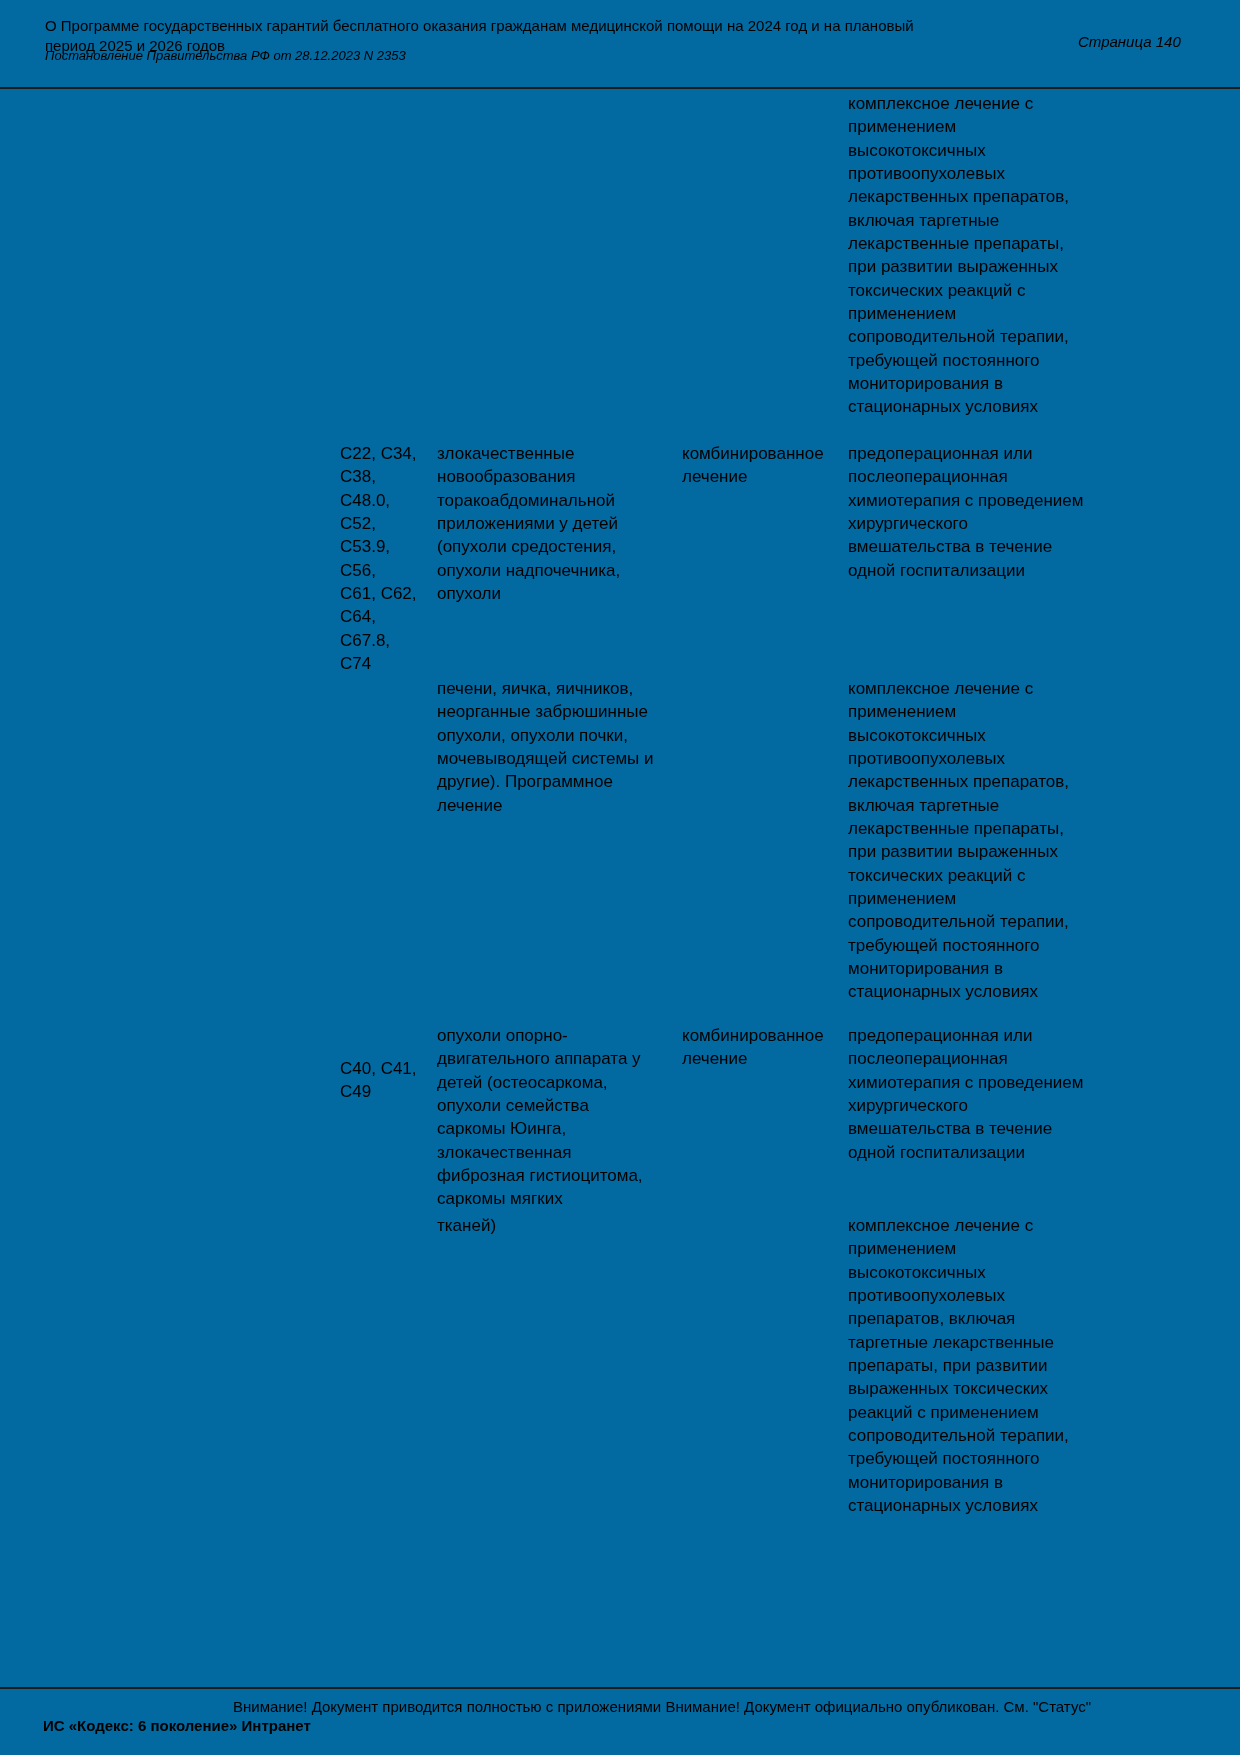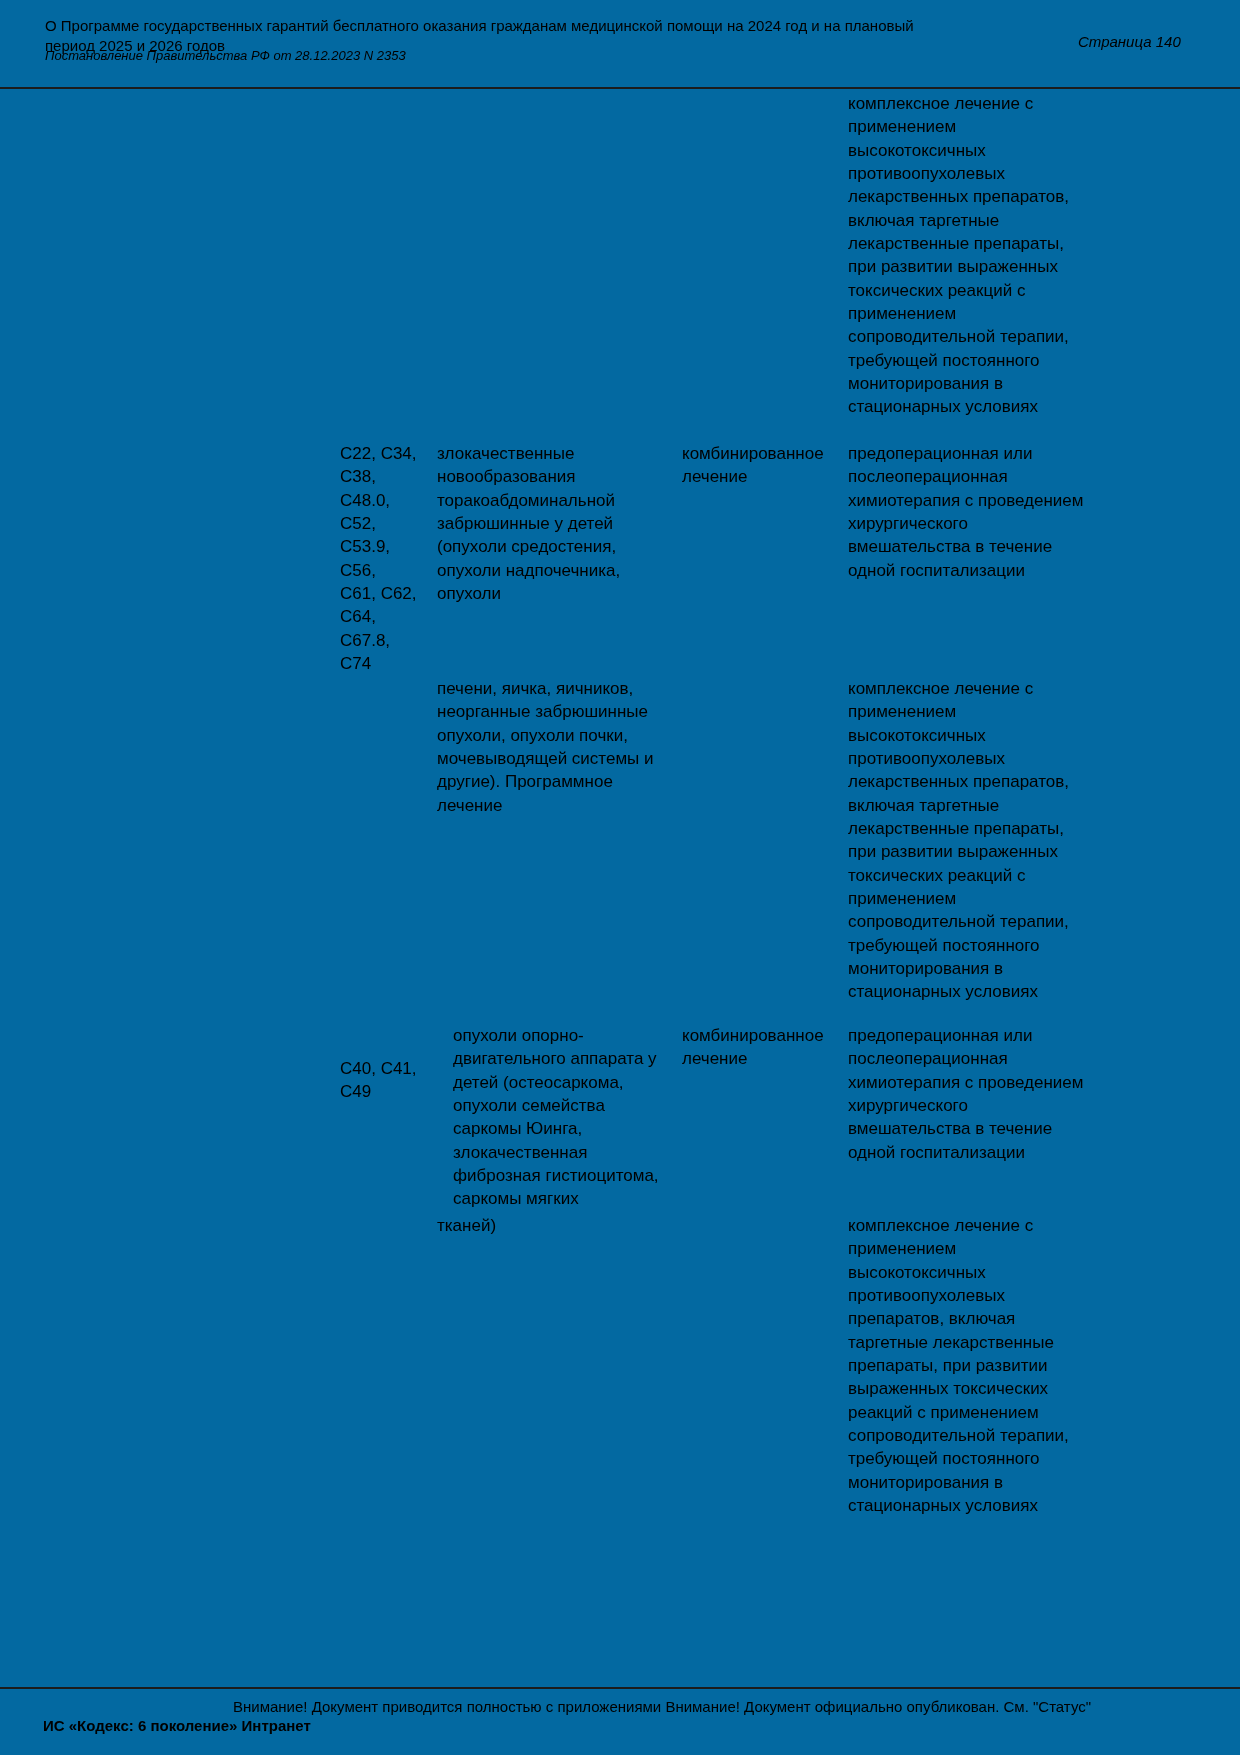--- a/index.html
+++ b/index.html
@@ -112,21 +112,21 @@
         <div>C56,</div>
         <div>C61, C62,</div>
         <div>C64,</div>
         <div>C67.8,</div>
         <div>C74</div>
       </div>
     <div class="cell" style="left:437px; top:442px;">
         <div>злокачественные</div>
         <div>новообразования</div>
         <div>торакоабдоминальной</div>
-        <div>забрюшинные у детей</div>
+        <div>приложениями у детей</div>
         <div>(опухоли средостения,</div>
         <div>опухоли надпочечника,</div>
         <div>опухоли</div>
       </div>
     <div class="cell" style="left:682px; top:442px;">
         <div>комбинированное</div>
         <div>лечение</div>
       </div>
     <div class="cell" style="left:848px; top:442px;">
         <div>предоперационная или</div>
@@ -159,21 +159,21 @@
         <div>сопроводительной терапии,</div>
         <div>требующей постоянного</div>
         <div>мониторирования в</div>
         <div>стационарных условиях</div>
       </div>
 
     <div class="cell" style="left:340px; top:1024px;margin-top:33px;">
         <div>C40, C41,</div>
         <div>C49</div>
       </div>
-    <div class="cell" style="left:437px; top:1024px;margin-left:16px;">
+    <div class="cell" style="left:437px; top:1024px;">
         <div>опухоли опорно-</div>
         <div>двигательного аппарата у</div>
         <div>детей (остеосаркома,</div>
         <div>опухоли семейства</div>
         <div>саркомы Юинга,</div>
         <div>злокачественная</div>
         <div>фиброзная гистиоцитома,</div>
         <div>саркомы мягких</div>
       </div>
     <div class="cell" style="left:682px; top:1024px;">

